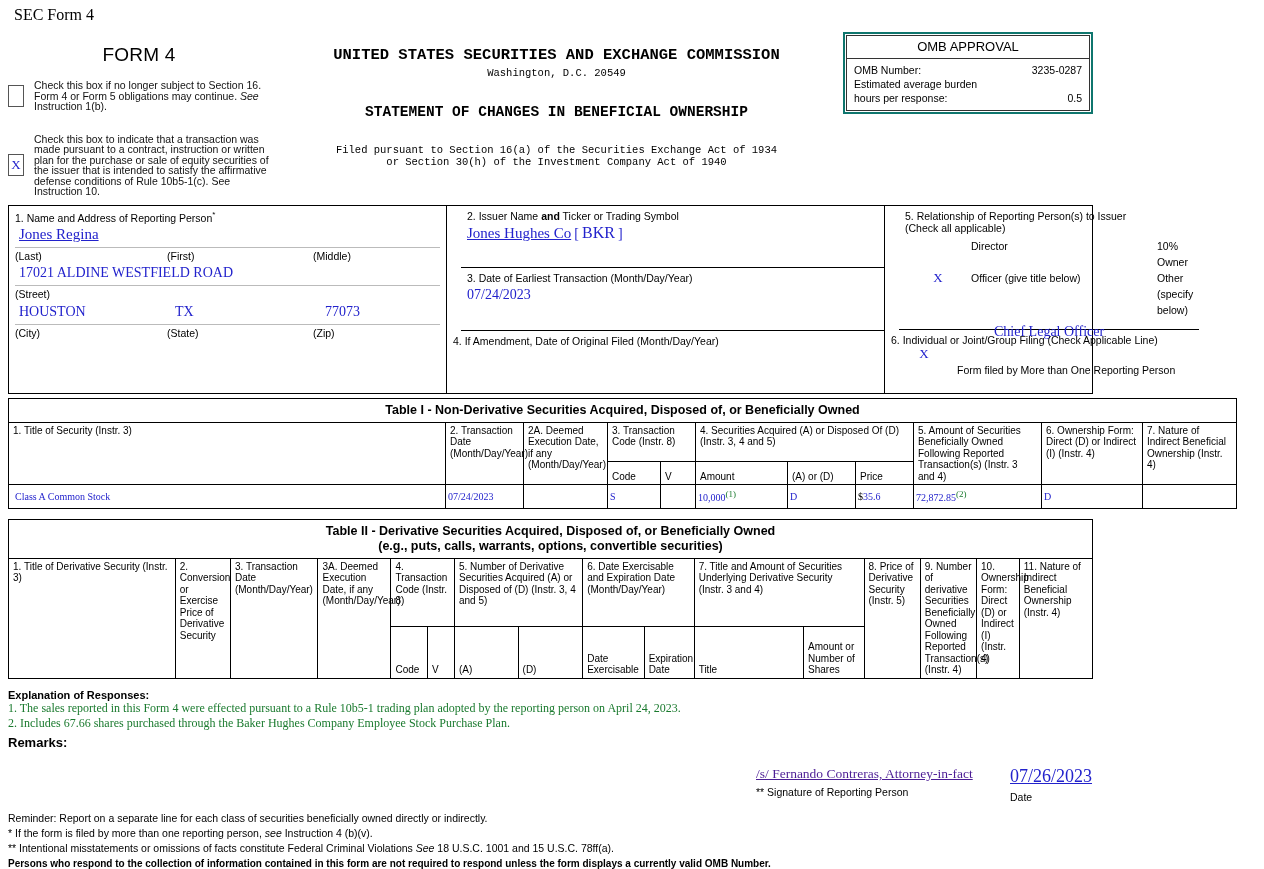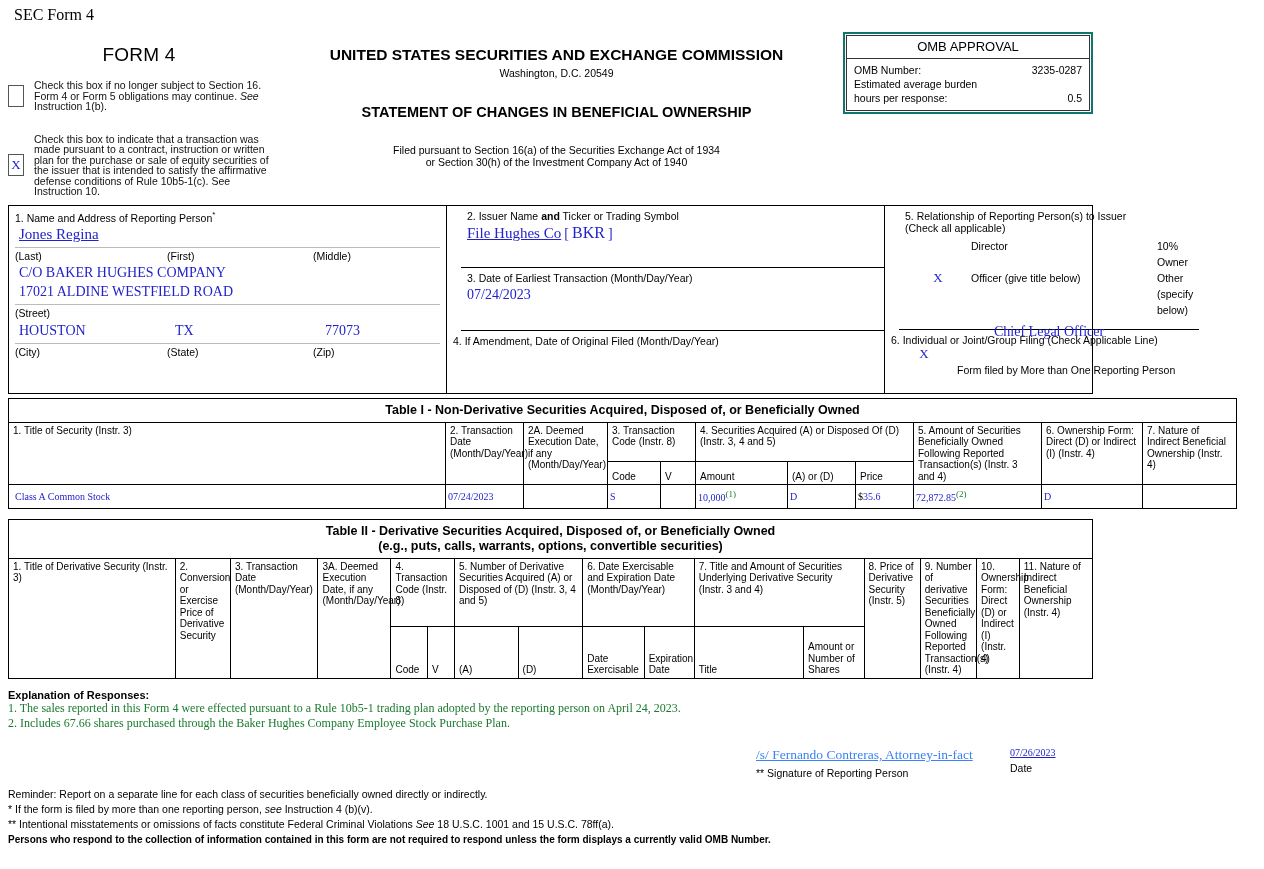--- a/index.html
+++ b/index.html
@@ -22,21 +22,21 @@
     font-family: "Liberation Serif", serif;
     font-size: 16px;
     padding: 6px 0 0 14px;
   }
   .hdr {
     display: flex;
     align-items: flex-start;
     padding: 0 8px;
   }
   .hdr-left { width: 262px; flex: 0 0 262px; }
-  .hdr-mid { flex: 1 1 auto; text-align: center; }
+  .hdr-mid { flex: 1 1 auto; text-align: center; font-family: Liberation Mono, monospace; }
   .hdr-right { width: 250px; flex: 0 0 250px; padding-top: 8px; }
 
   .form4-title {
     font-size: 19px;
     font-weight: normal;
     text-align: center;
     margin-top: 20px;
     letter-spacing: .2px;
   }
   .checkrow {
@@ -226,27 +226,27 @@
   .remarks { font-weight: bold; font-size: 13px; padding-top: 4px; }
 
   .sigwrap {
     display: flex;
     margin: 16px 8px 0 8px;
   }
   .sig-spacer { width: 748px; flex: 0 0 748px; }
   .sig-name {
     font-family: "Liberation Serif", serif;
     font-size: 13.5px;
-    color: #3b82f6;
+    color: #4c1d95;
     text-decoration: underline;
     white-space: nowrap;
   }
   .sig-date {
     font-family: "Liberation Serif", serif;
-    font-size: 10px;
+    font-size: 18px;
     color: #2222cc;
     text-decoration: underline;
     white-space: nowrap;
   }
   .sig-col-a { width: 254px; flex: 0 0 254px; }
   .sig-col-b { flex: 1 1 auto; }
   .sig-sub { font-size: 10.5px; padding-top: 4px; }
 
   .foot { margin: 8px 8px 0 8px; }
   .foot-line { font-size: 10.5px; line-height: 15px; }
@@ -312,21 +312,20 @@
     <div class="col-a">
       <div class="cellpad">
         <div class="cell-label"><span>1. Name and Address of Reporting Person</span><sup>*</sup></div>
         <a class="name-link">Jones Regina</a>
         <div class="hr-thin"></div>
         <div class="triple">
           <div class="t1">(Last)</div>
           <div class="t2">(First)</div>
           <div class="t3">(Middle)</div>
         </div>
-        <div class="addr-line">C/O BAKER HUGHES COMPANY</div>
         <div class="addr-line">17021 ALDINE WESTFIELD ROAD</div>
         <div class="hr-thin"></div>
         <div class="triple">
           <div class="t1">(Street)</div>
         </div>
         <div class="triple">
           <div class="t1 addr-line" style="padding-top:2px">HOUSTON</div>
           <div class="t2 addr-line" style="padding-top:2px">TX</div>
           <div class="t3 addr-line" style="padding-top:2px">77073</div>
         </div>
@@ -337,21 +336,21 @@
           <div class="t3">(Zip)</div>
         </div>
       </div>
     </div>
 
     <div class="col-b">
       <div class="sub-box" style="height:61px">
         <div class="cellpad">
           <div class="cell-label"><span>2. Issuer Name </span><b>and</b><span> Ticker or Trading Symbol</span></div>
           <div style="padding-top:2px">
-            <a class="name-link" style="margin:0">File Hughes Co</a>
+            <a class="name-link" style="margin:0">Jones Hughes Co</a>
             <span class="blue-serif">[</span>
             <span class="blue-serif" style="font-size:16px">BKR</span>
             <span class="blue-serif">]</span>
           </div>
         </div>
       </div>
       <div class="sub-box" style="height:62px">
         <div class="cellpad">
           <div class="cell-label">3. Date of Earliest Transaction (Month/Day/Year)</div>
           <div class="addr-line" style="padding-left:0">07/24/2023</div>
@@ -500,20 +499,21 @@
         <th class="hdr-cell" style="vertical-align:bottom">Title</th>
         <th class="hdr-cell" style="vertical-align:bottom">Amount or Number of Shares</th>
       </tr>
     </tbody>
   </table>
 
   <div class="expl-wrap">
     <div class="expl-head">Explanation of Responses:</div>
     <div class="expl-line">1. The sales reported in this Form 4 were effected pursuant to a Rule 10b5-1 trading plan adopted by the reporting person on April 24, 2023.</div>
     <div class="expl-line">2. Includes 67.66 shares purchased through the Baker Hughes Company Employee Stock Purchase Plan.</div>
+    <div class="remarks">Remarks:</div>
   </div>
 
   <div class="sigwrap">
     <div class="sig-spacer"></div>
     <div class="sig-col-a">
       <div class="sig-name">/s/ Fernando Contreras, Attorney-in-fact</div>
       <div class="sig-sub">** Signature of Reporting Person</div>
     </div>
     <div class="sig-col-b">
       <div class="sig-date">07/26/2023</div>

